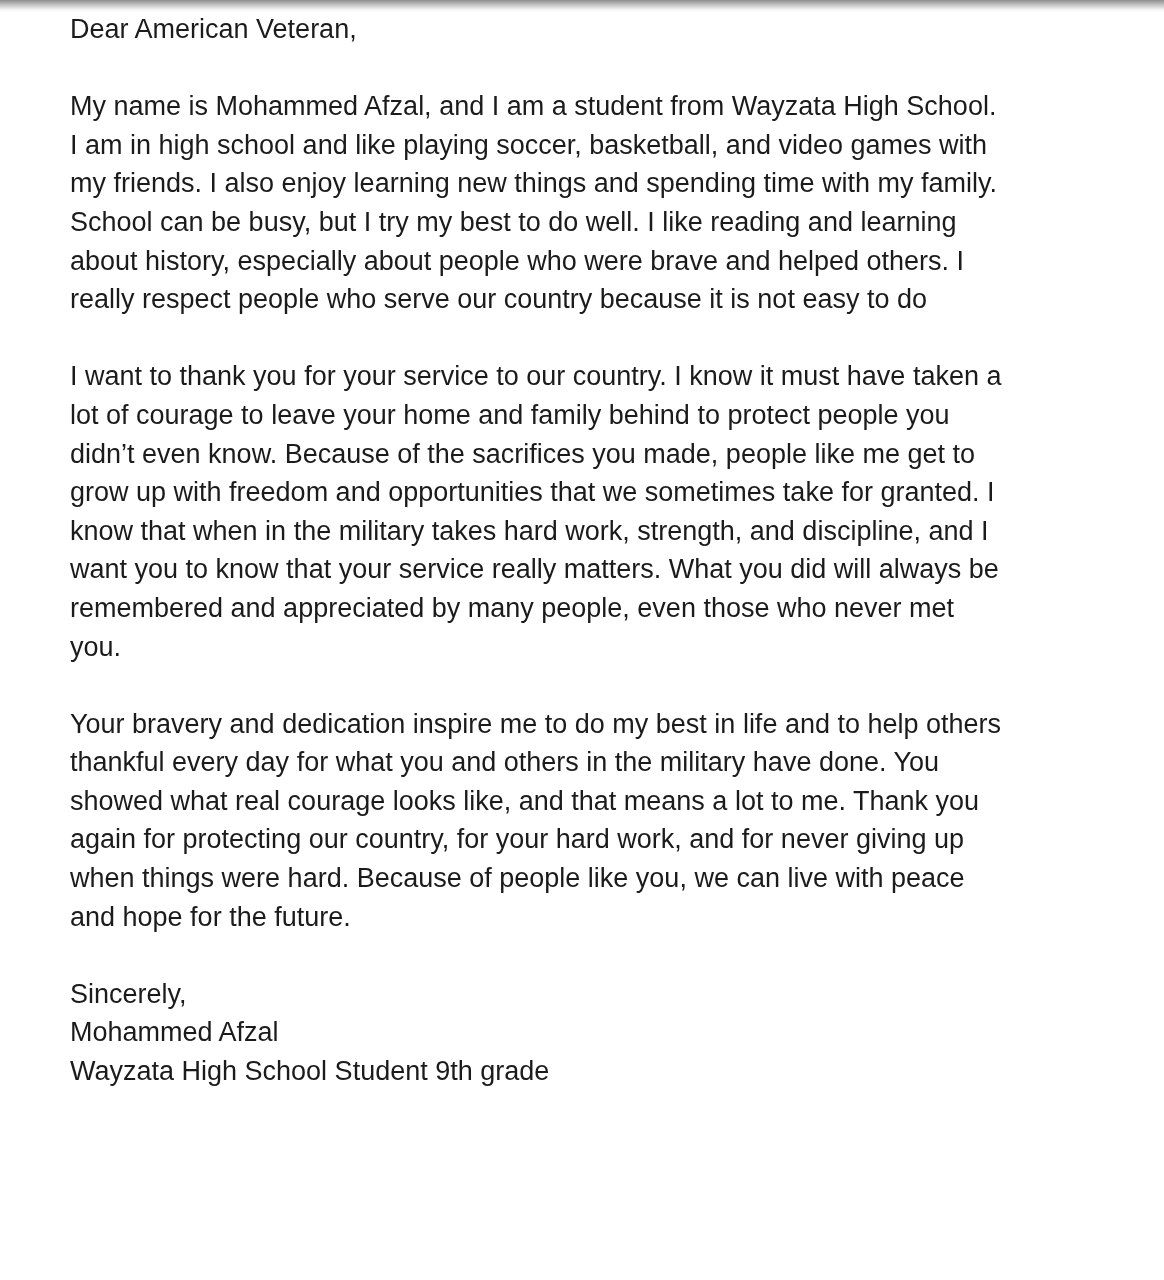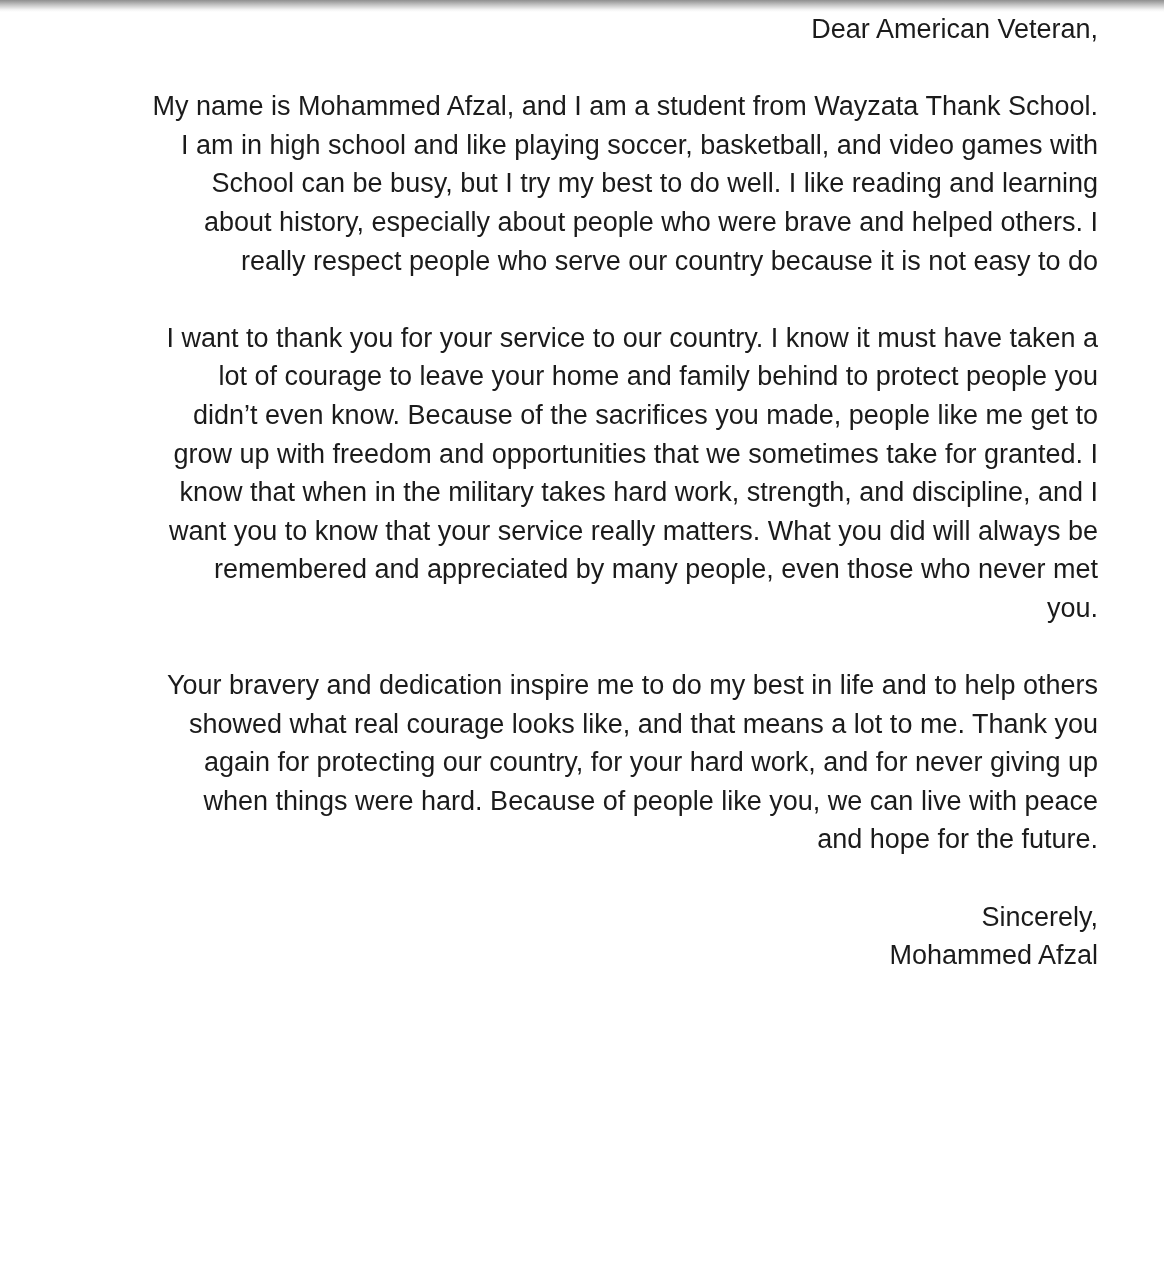--- a/index.html
+++ b/index.html
@@ -29,59 +29,61 @@
   }
   .para {
     margin: 0 0 38.6px 0;
   }
   .para:last-child {
     margin-bottom: 0;
   }
   .line {
     display: block;
     white-space: nowrap;
-    text-align: right;
   }
 </style>
 </head>
 <body>
 
 <div class="top-shadow"></div>
 
 <div class="letter">
 
   <p class="para">
     <span class="line">Dear American Veteran,</span>
   </p>
 
   <p class="para">
-    <span class="line">My name is Mohammed Afzal, and I am a student from Wayzata Thank School.</span>
+    <span class="line">My name is Mohammed Afzal, and I am a student from Wayzata High School.</span>
     <span class="line">I am in high school and like playing soccer, basketball, and video games with</span>
+    <span class="line">my friends. I also enjoy learning new things and spending time with my family.</span>
     <span class="line">School can be busy, but I try my best to do well. I like reading and learning</span>
     <span class="line">about history, especially about people who were brave and helped others. I</span>
     <span class="line">really respect people who serve our country because it is not easy to do</span>
   </p>
 
   <p class="para">
     <span class="line">I want to thank you for your service to our country. I know it must have taken a</span>
     <span class="line">lot of courage to leave your home and family behind to protect people you</span>
     <span class="line">didn’t even know. Because of the sacrifices you made, people like me get to</span>
     <span class="line">grow up with freedom and opportunities that we sometimes take for granted. I</span>
     <span class="line">know that when in the military takes hard work, strength, and discipline, and I</span>
     <span class="line">want you to know that your service really matters. What you did will always be</span>
     <span class="line">remembered and appreciated by many people, even those who never met</span>
     <span class="line">you.</span>
   </p>
 
   <p class="para">
     <span class="line">Your bravery and dedication inspire me to do my best in life and to help others</span>
+    <span class="line">thankful every day for what you and others in the military have done. You</span>
     <span class="line">showed what real courage looks like, and that means a lot to me. Thank you</span>
     <span class="line">again for protecting our country, for your hard work, and for never giving up</span>
     <span class="line">when things were hard. Because of people like you, we can live with peace</span>
     <span class="line">and hope for the future.</span>
   </p>
 
   <p class="para">
     <span class="line">Sincerely,</span>
     <span class="line">Mohammed Afzal</span>
+    <span class="line">Wayzata High School Student 9th grade</span>
   </p>
 
 </div>
 
 </body></html>

